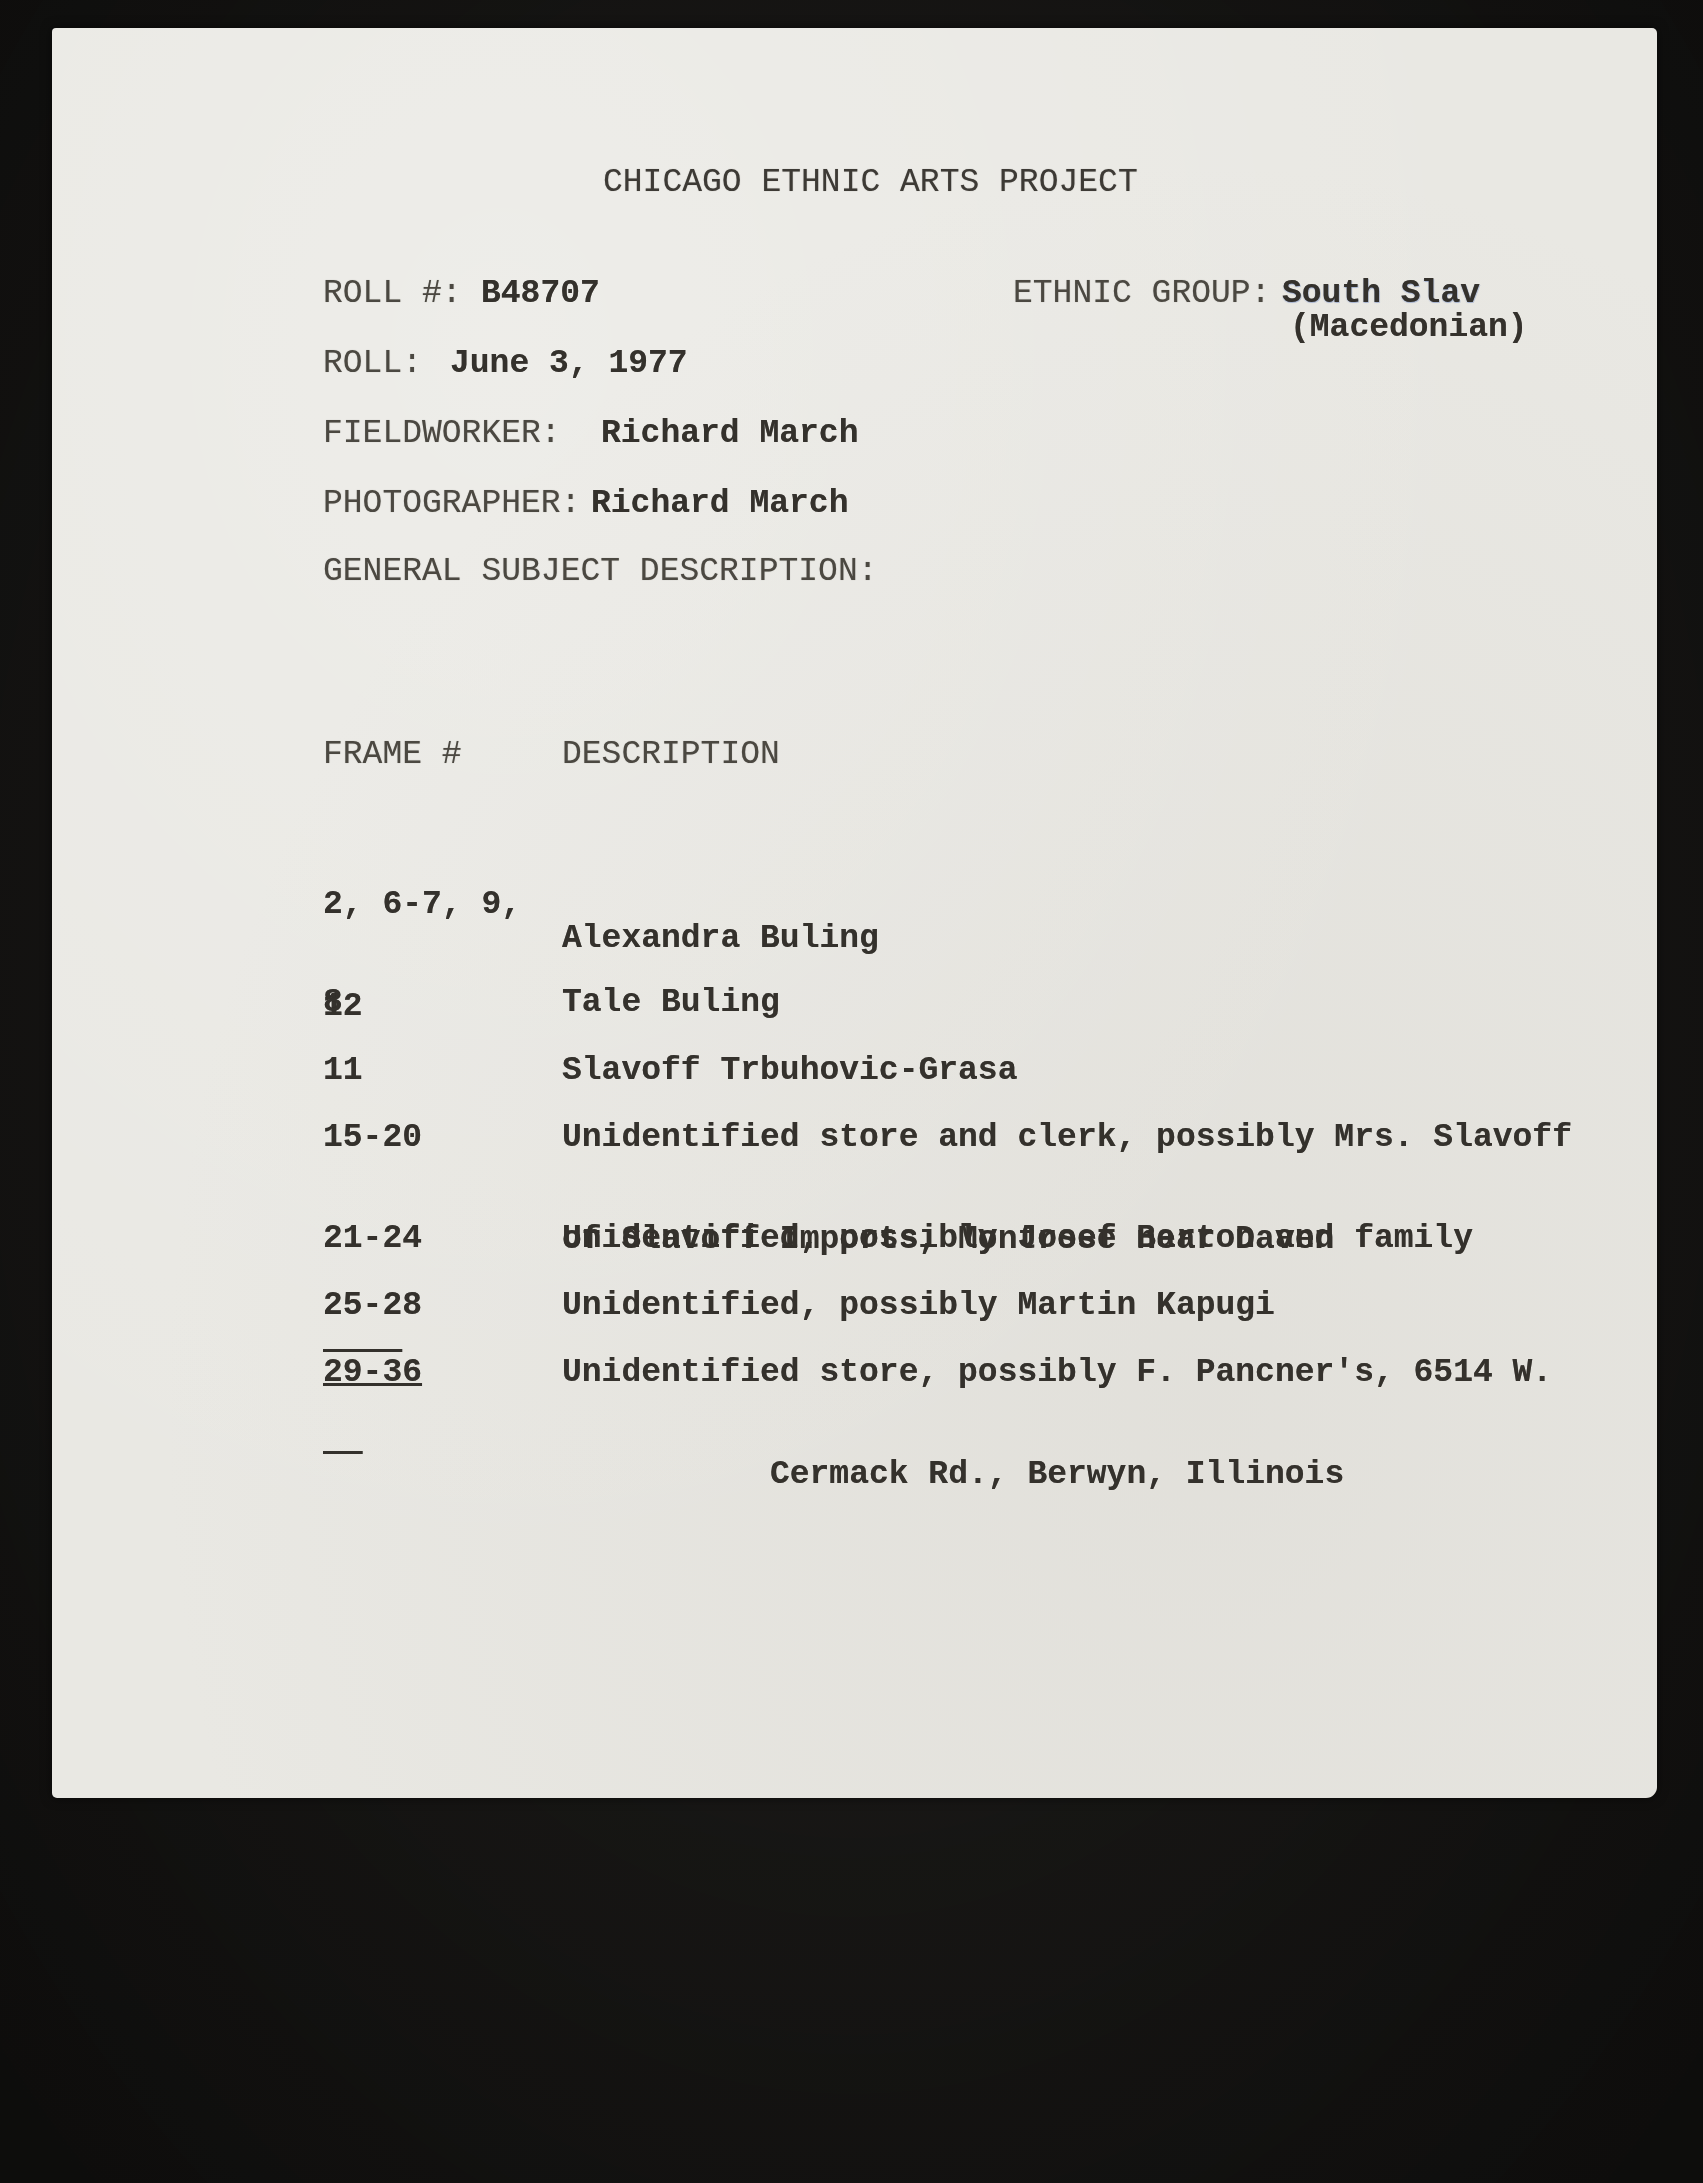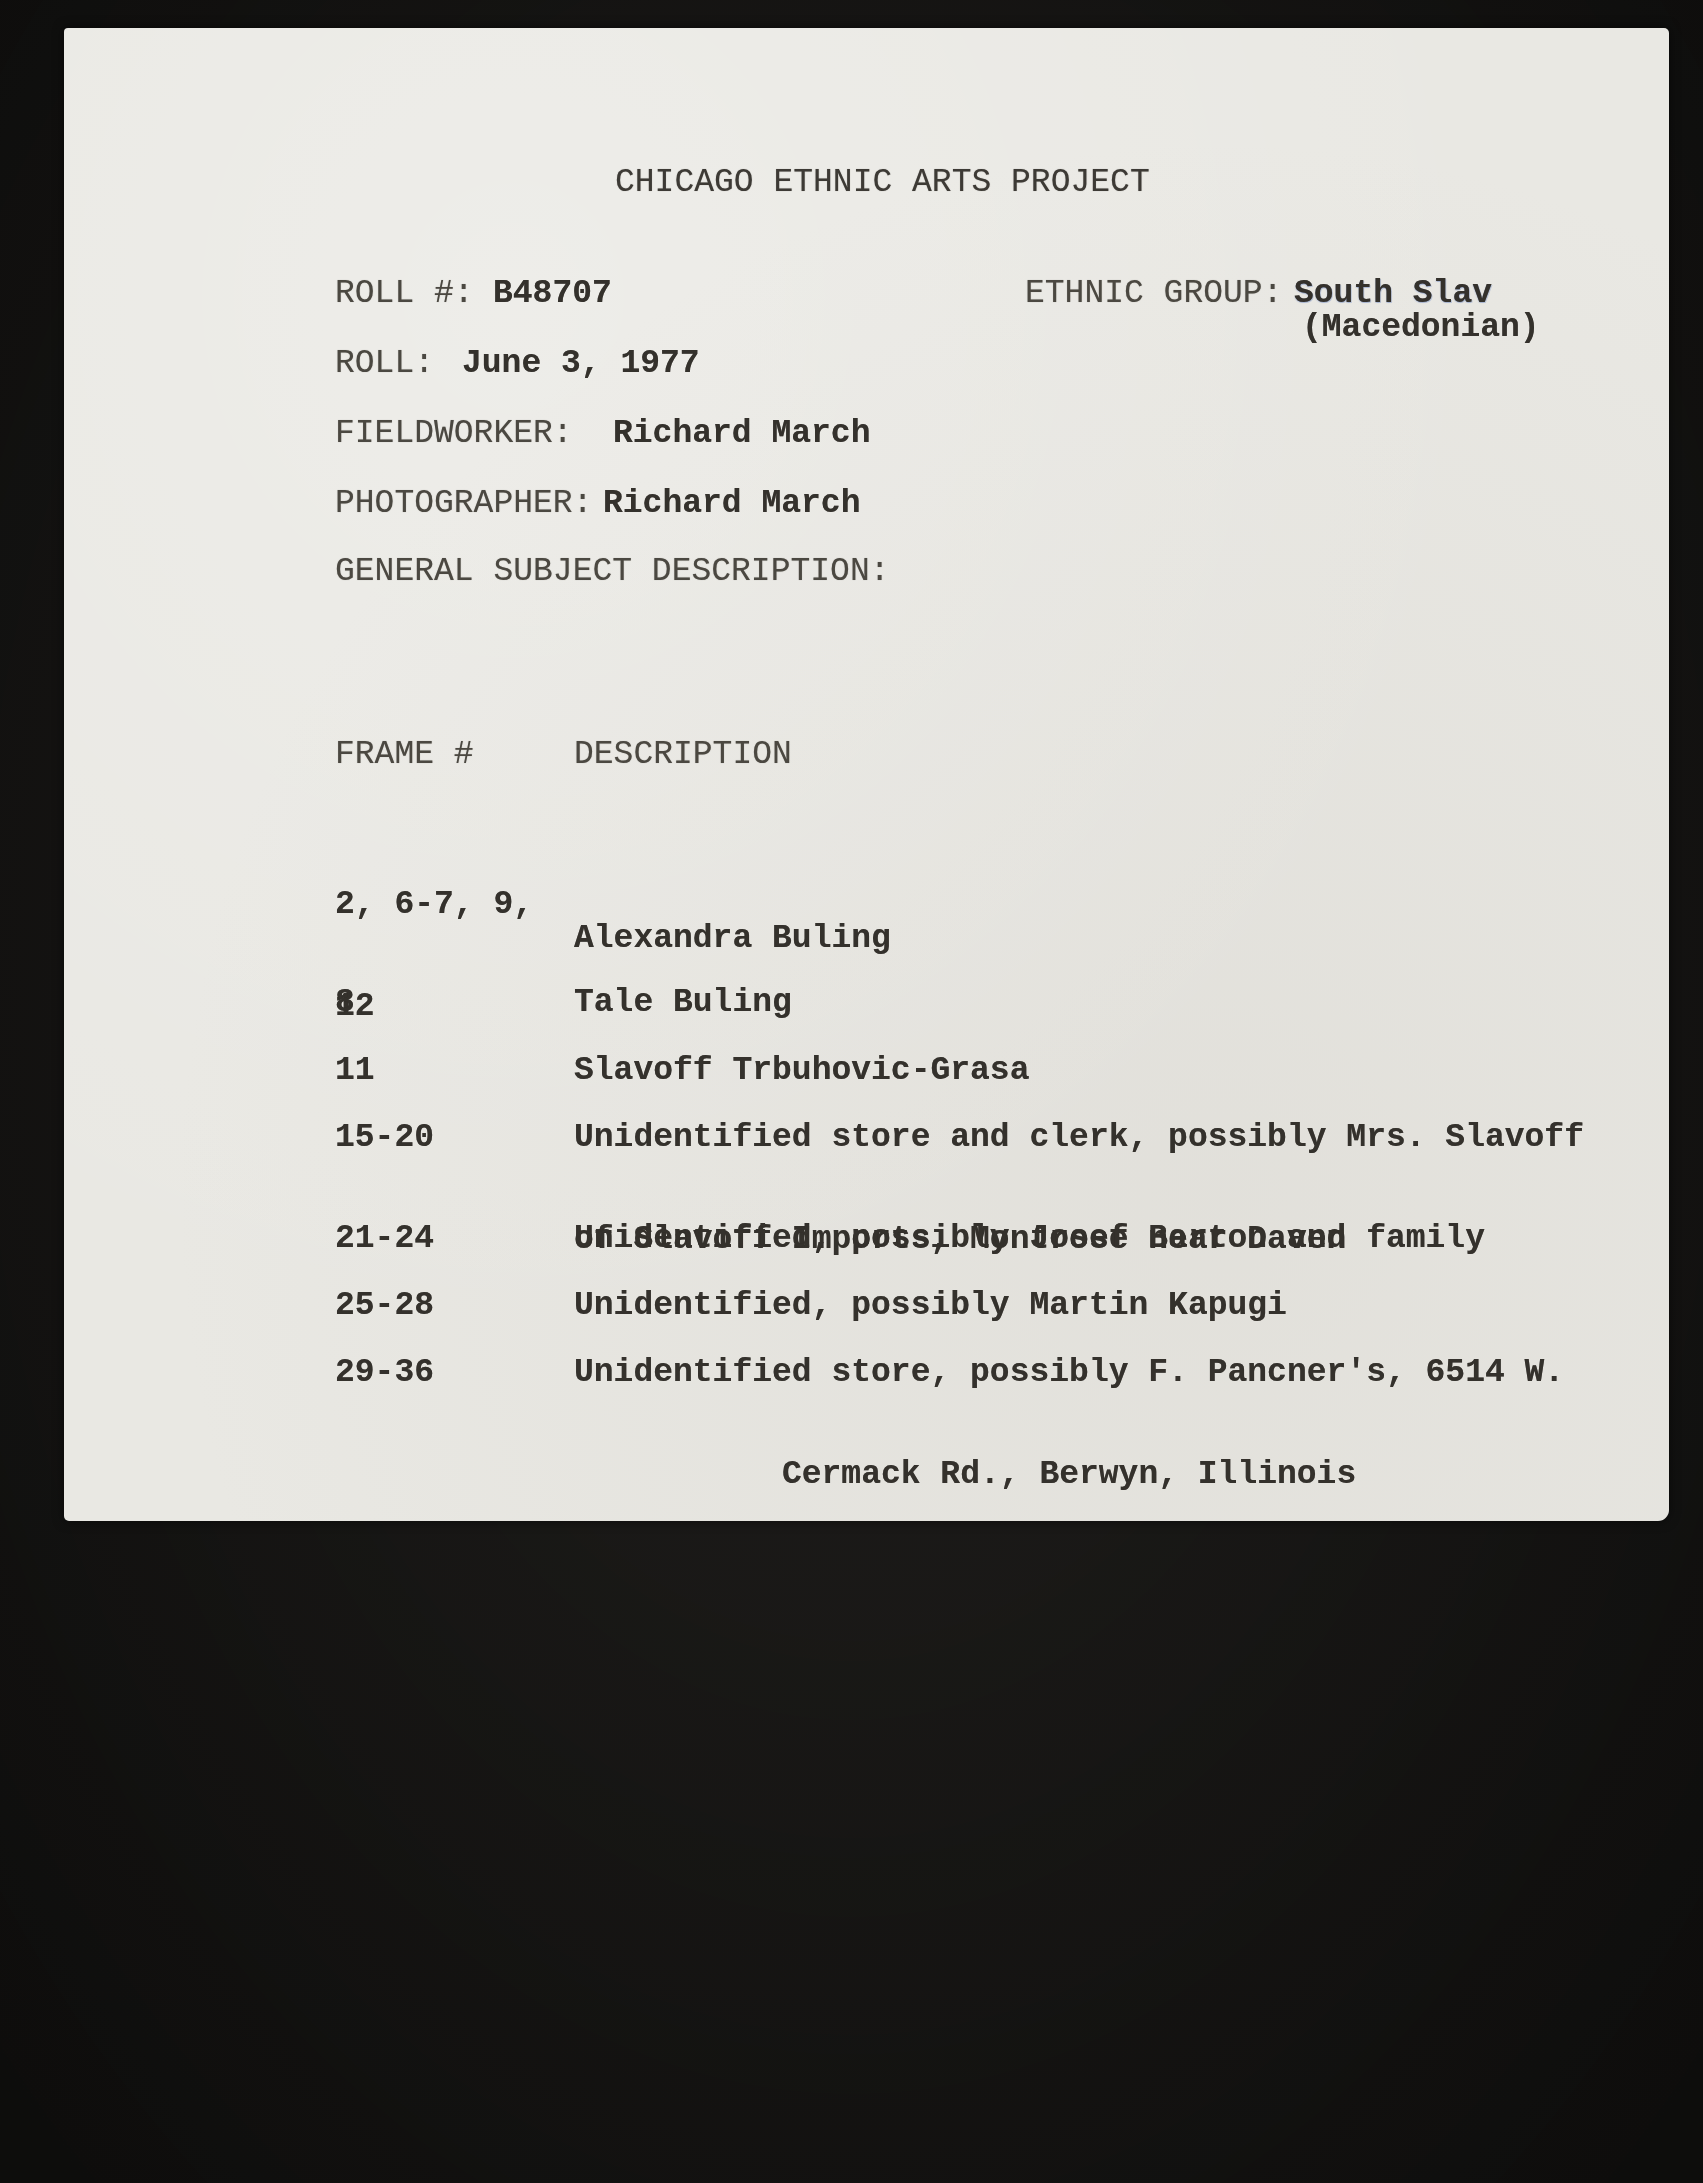--- a/index.html
+++ b/index.html
@@ -11,24 +11,24 @@
     height: 2183px;
     position: relative;
     overflow: hidden;
     background:
       radial-gradient(ellipse at 50% 45%, rgba(60,58,54,0.18), rgba(0,0,0,0.5) 95%),
       #1b1a18;
     font-family: "Liberation Mono", "DejaVu Sans Mono", monospace;
   }
   .paper {
     position: absolute;
-    left: 64px;
+    left: 52px;
     top: 27.6px;
     width: 1605px;
-    height: 1493px;
+    height: 1770px;
     background:
       radial-gradient(ellipse at 28% 18%, rgba(255,255,255,0.22), rgba(255,255,255,0) 62%),
       radial-gradient(ellipse at 72% 78%, rgba(206,203,196,0.28), rgba(206,203,196,0) 64%),
       #e9e8e3;
     border-radius: 4px 5px 11px 5px;
     box-shadow: 0 0 11px rgba(0,0,0,0.55);
   }
   .line {
     position: absolute;
     font-size: 33px;
@@ -121,21 +121,21 @@
     <div>Unidentified, possibly Josef Barton and family</div>
   </div>
 
   <div class="line ink-dark" style="left:271px; top:1193px;">
     <div>25-28</div>
   </div>
   <div class="line ink-dark" style="left:510px; top:1193px;">
     <div>Unidentified, possibly Martin Kapugi</div>
   </div>
 
-  <div class="line ink-dark" style="left:271px; top:1260px;">
+  <div class="line ink-dark" style="left:271px; top:1260px;text-decoration:underline;">
     <div>29-36</div>
   </div>
   <div class="line ink-dark" style="left:510px; top:1260px;text-align:center;">
     <div>Unidentified store, possibly F. Pancner's, 6514 W.</div>
     <div>Cermack Rd., Berwyn, Illinois</div>
   </div>
 
 </div>
 
 

